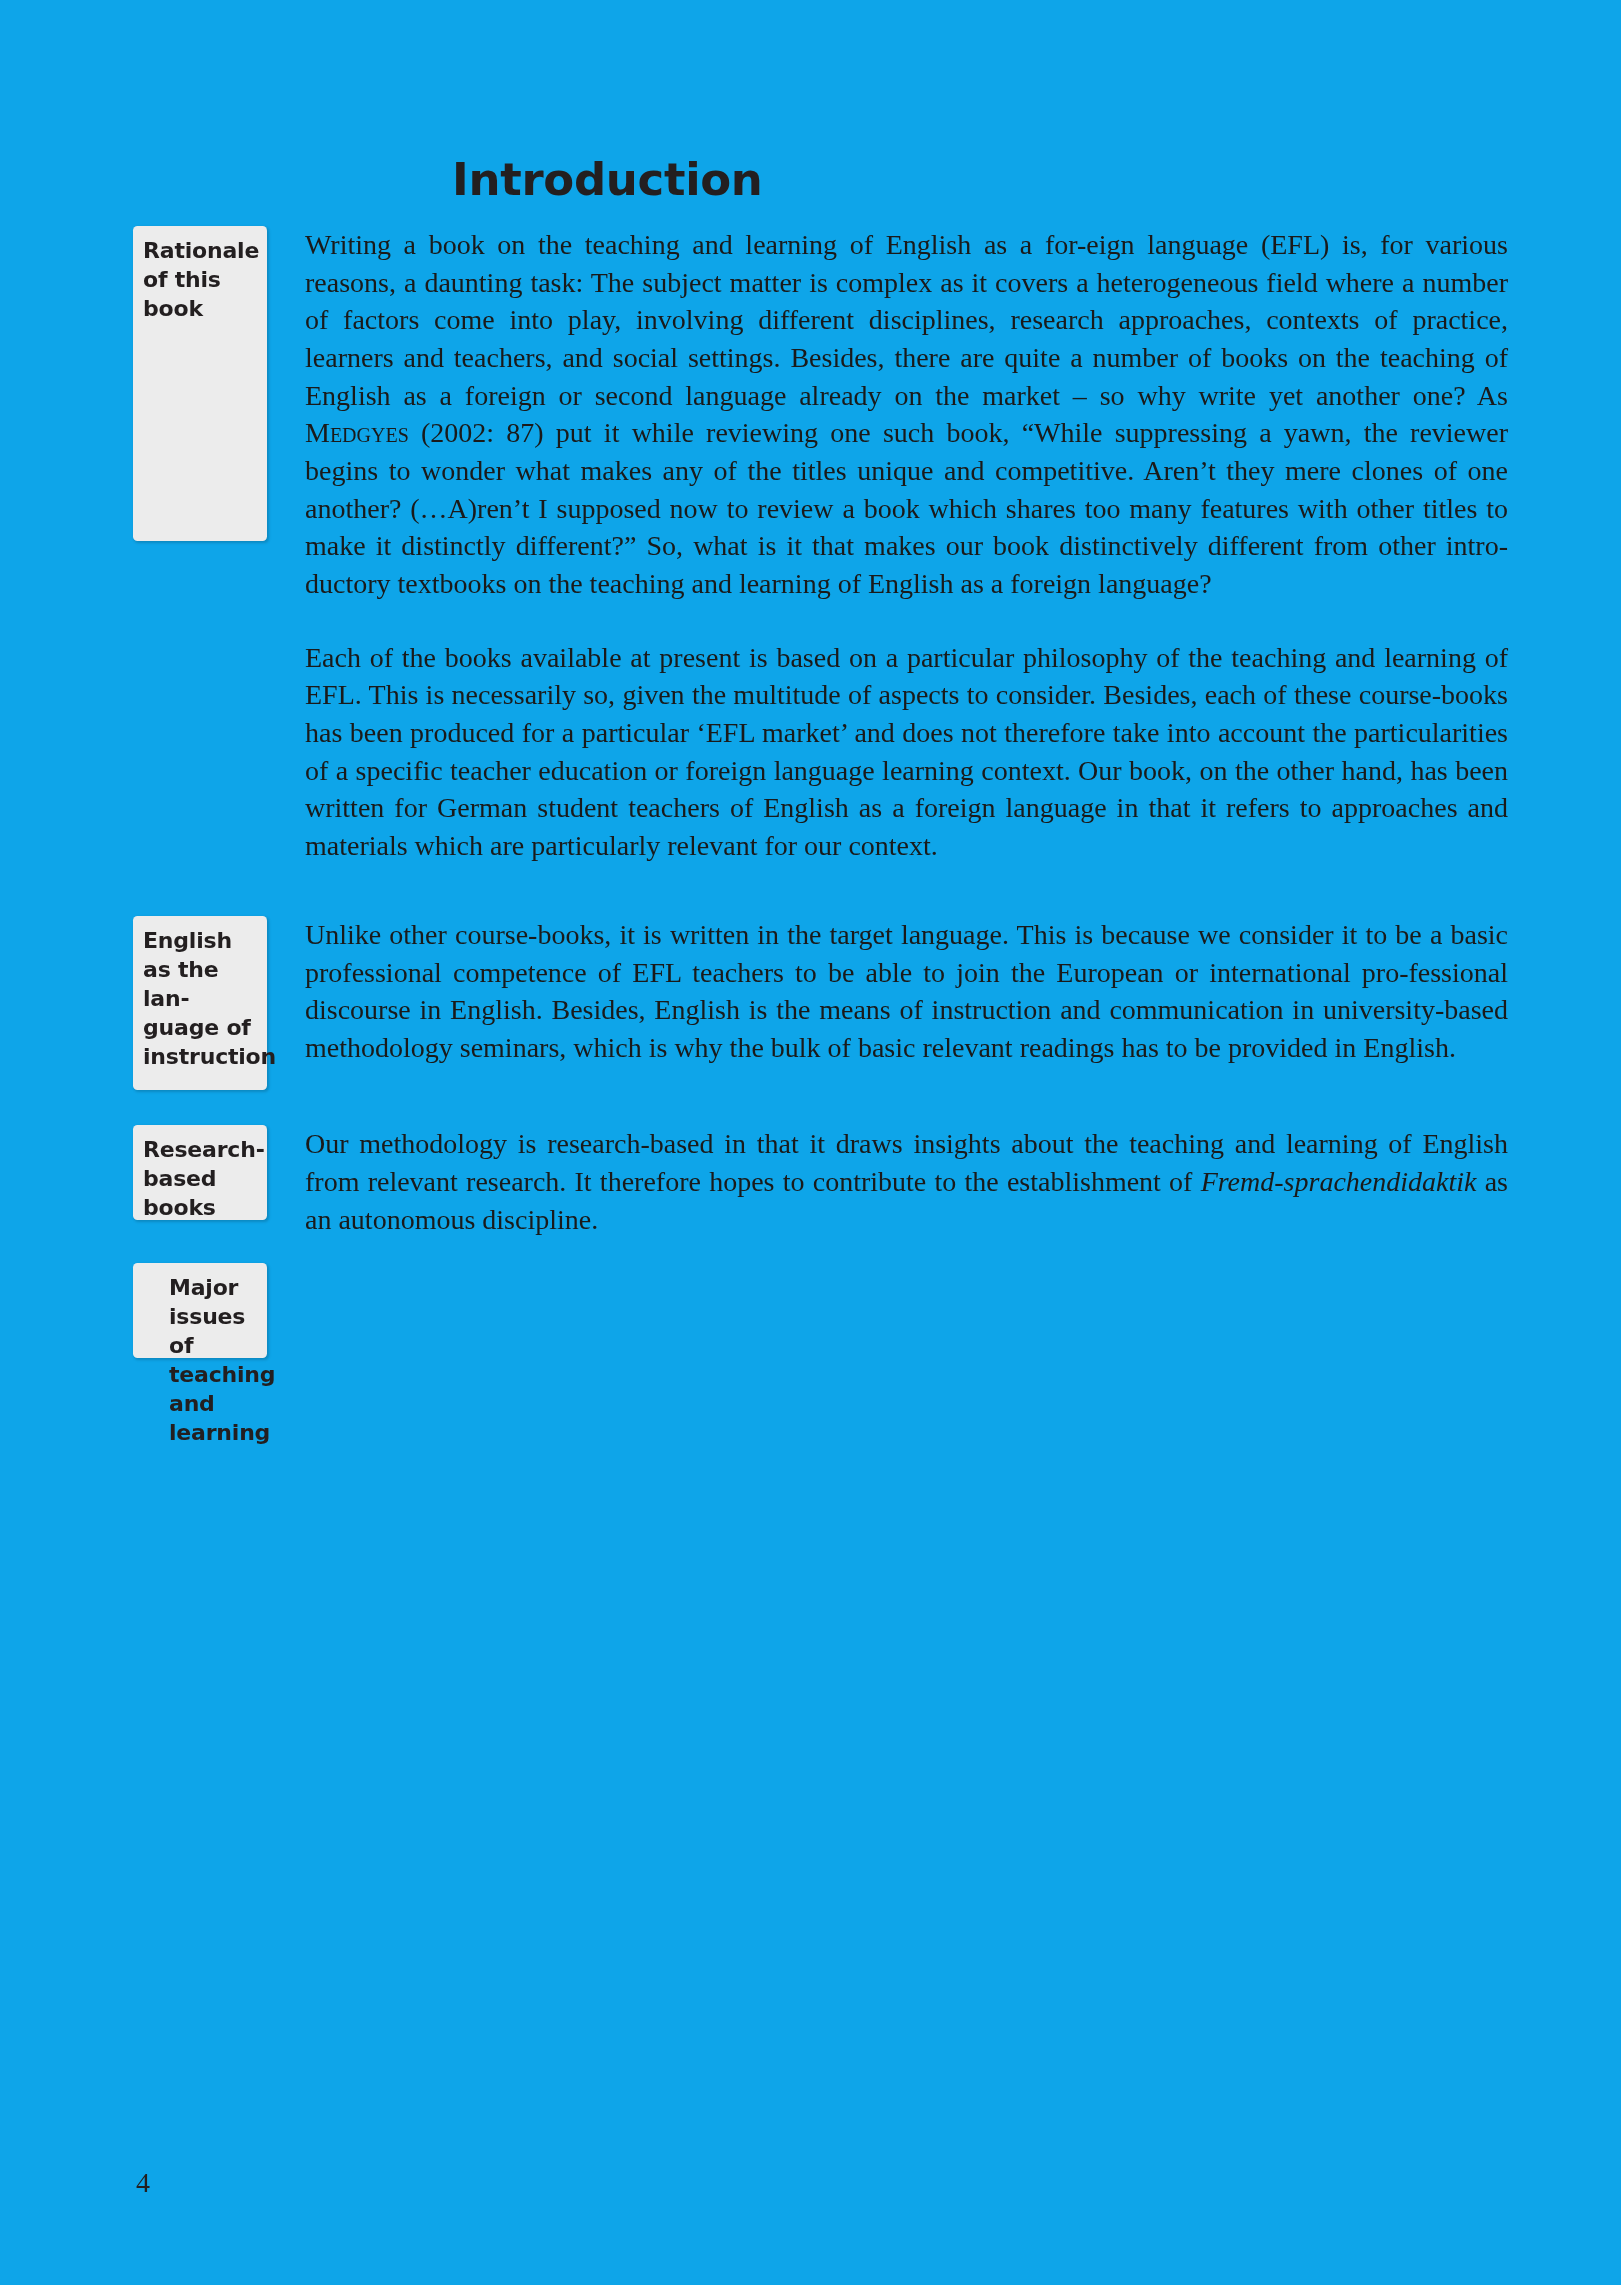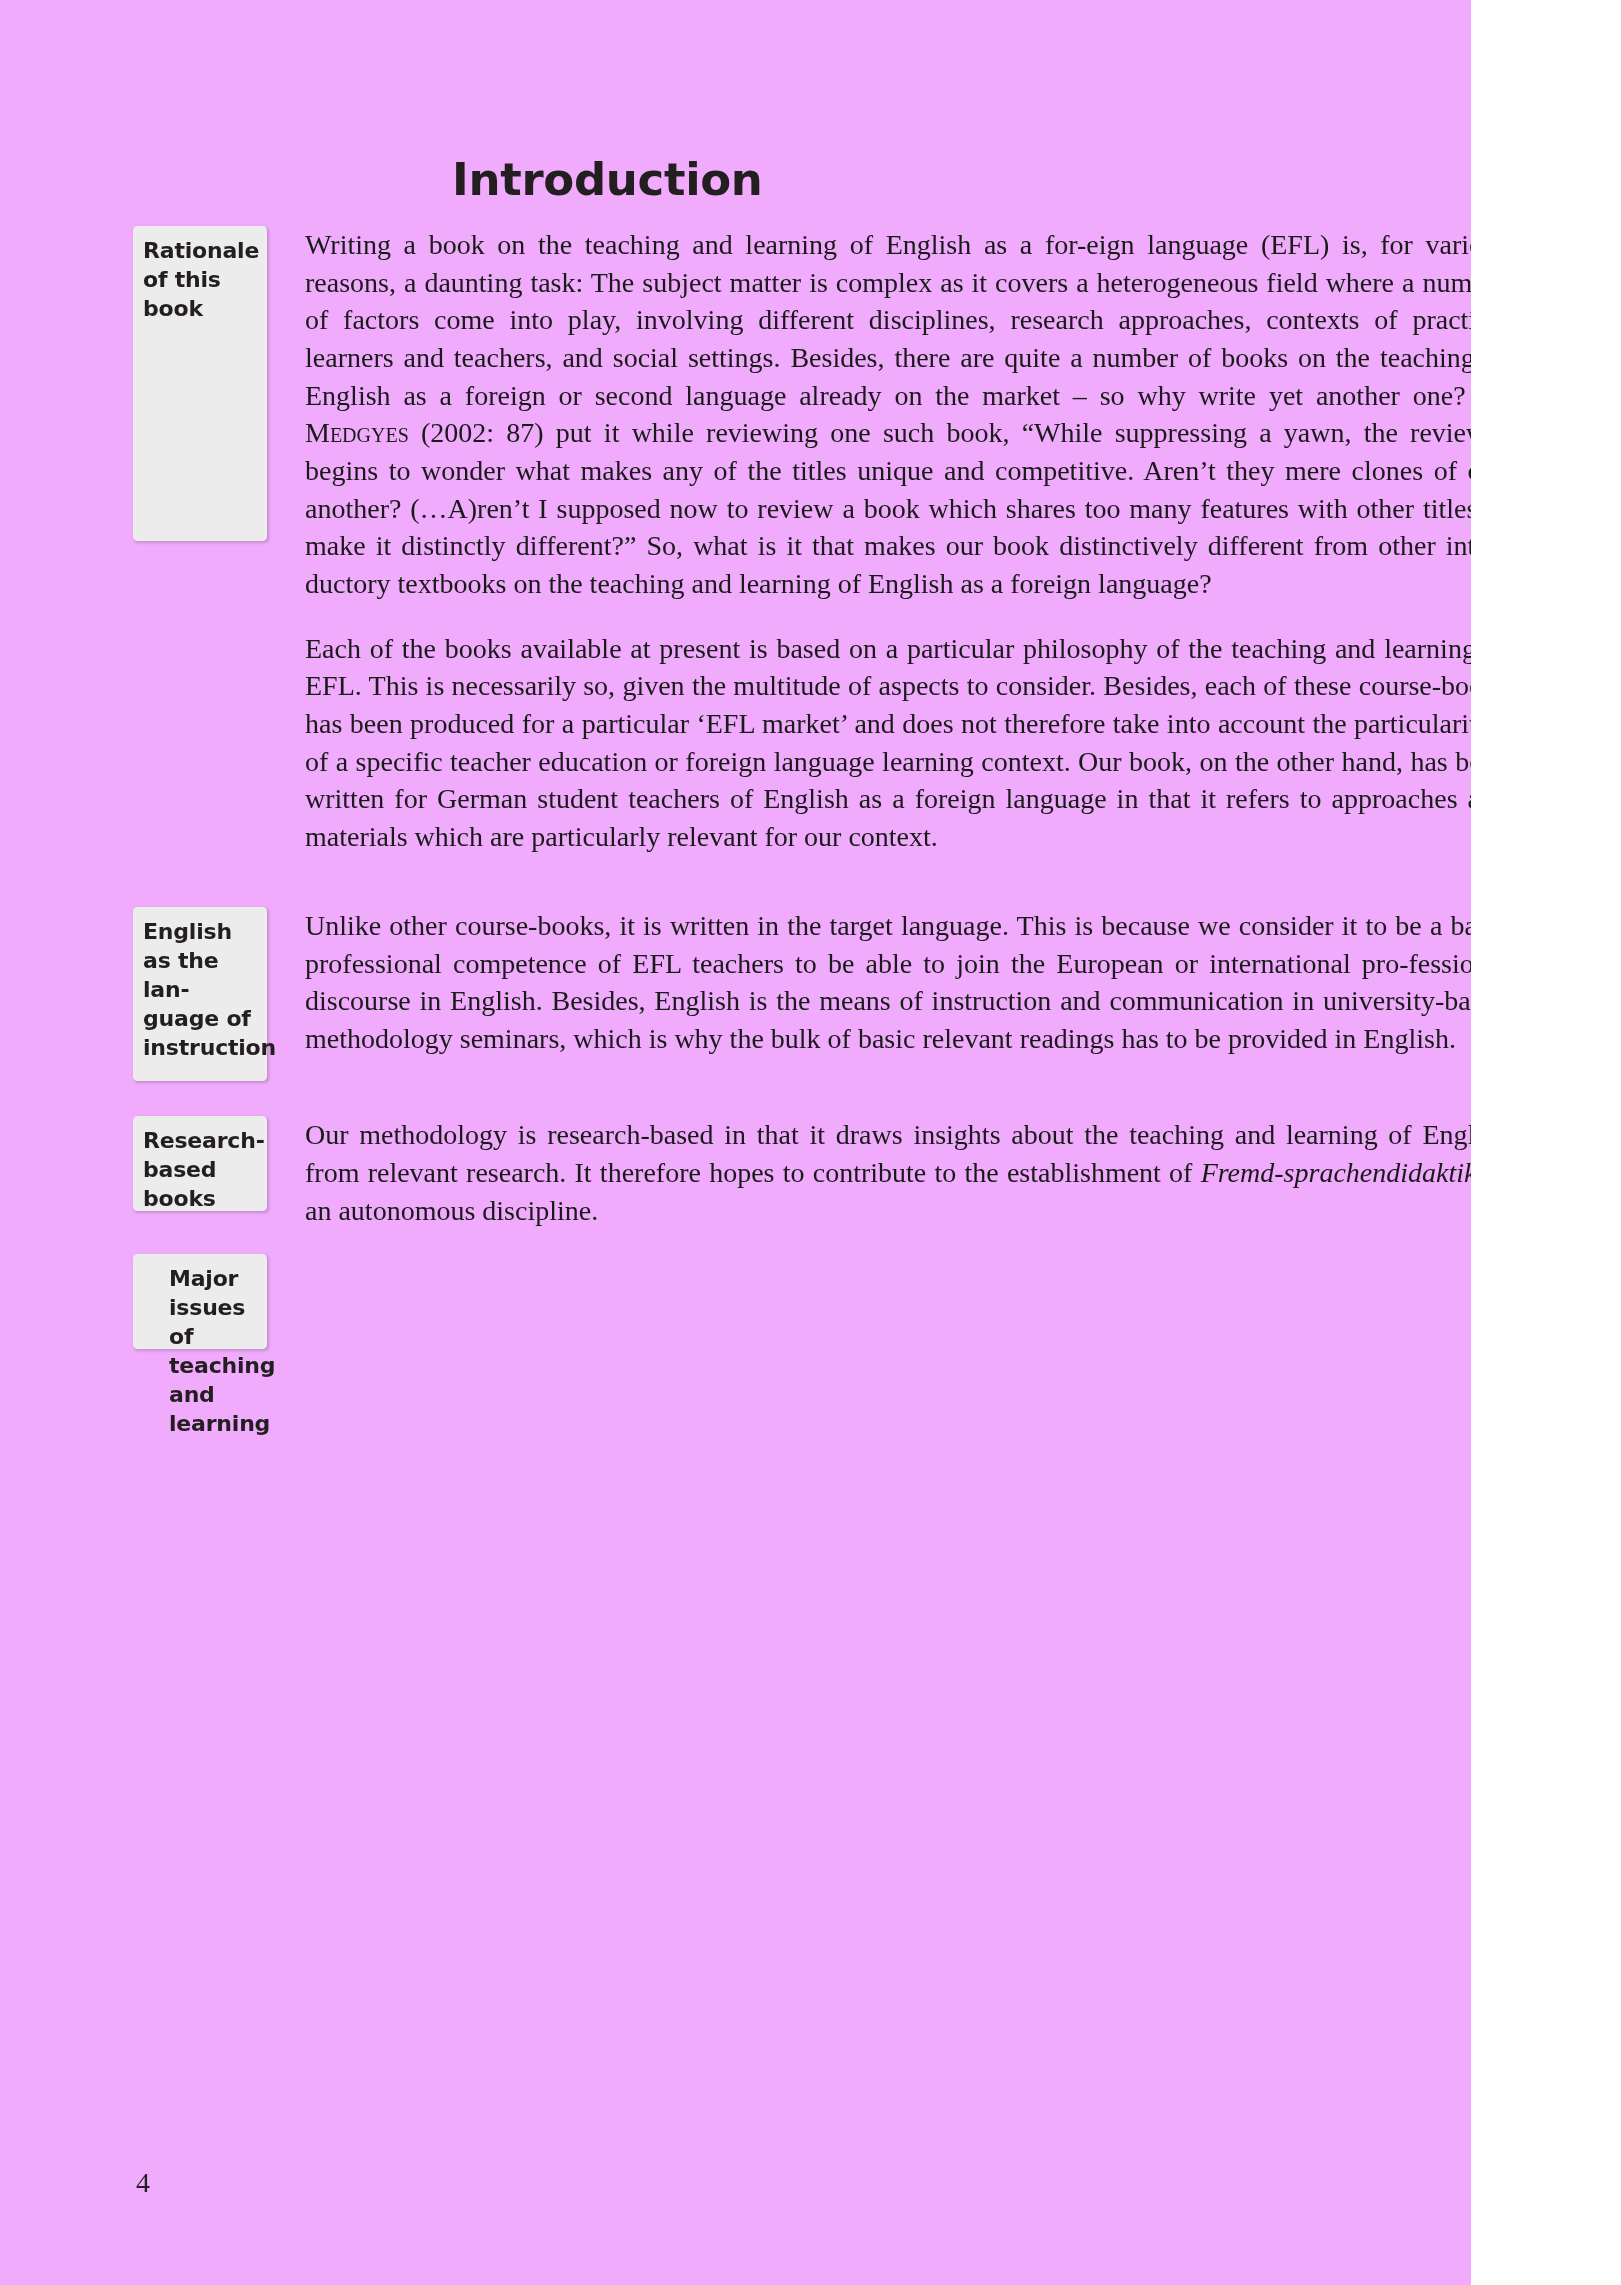--- a/index.html
+++ b/index.html
@@ -3,23 +3,23 @@
 <meta charset="utf-8">
 <title>Introduction</title>
 <style>
   html, body {
     margin: 0;
     padding: 0;
     background: #ffffff;
   }
   .page {
     position: relative;
-    width: 1471px;
+    width: 1621px;
     height: 2286px;
-    background: #f0abfc;
+    background: #0ea5e9;
     box-sizing: border-box;
     overflow: hidden;
     font-family: "Liberation Serif", serif;
   }
 
   
   .page-heading {
     position: absolute;
     left: 452px;
     top: 123px;
@@ -81,21 +81,21 @@
     font-size: 1em;
   }
 
   
   .s1 .marginbox { height: 315px; }
   .s2 .marginbox { height: 242px; }
   .s3 .marginbox { height: 174px; }
   .s4 .marginbox { height: 95px; }
   .s5 .marginbox { height: 95px; padding-left: 36px; }
 
-  .s1 { min-height: 326px; margin-bottom: 27px; }
+  .s1 { min-height: 326px; margin-bottom: 36px; }
   .s2 { min-height: 253px; margin-bottom: 24.4px; }
   .s3 { min-height: 185px; margin-bottom: 24.4px; }
   .s4 { min-height: 106px; margin-bottom: 24.4px; }
   .s5 { min-height: 106px; }
 
   
   .folio {
     position: absolute;
     left: 136px;
     top: 2167px;

